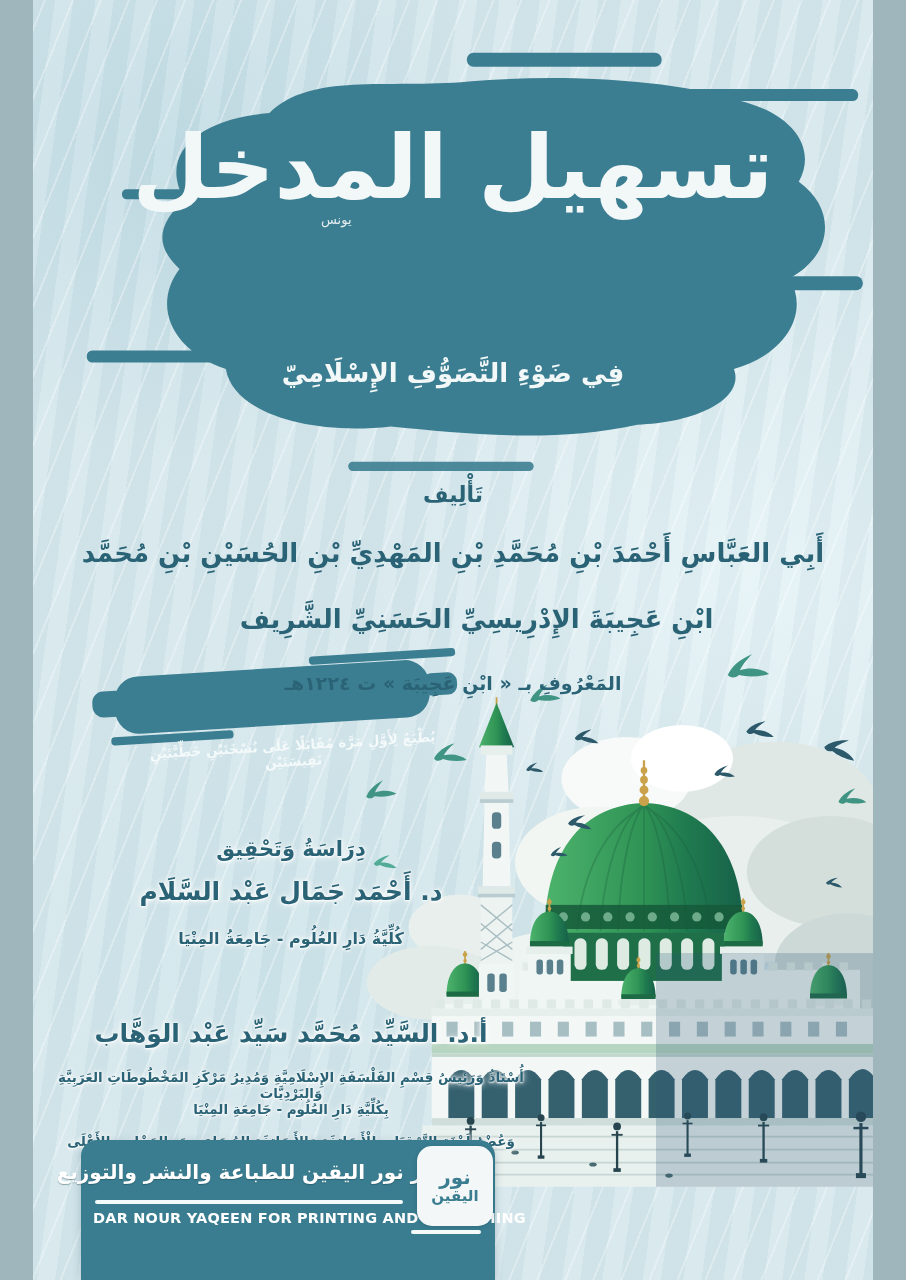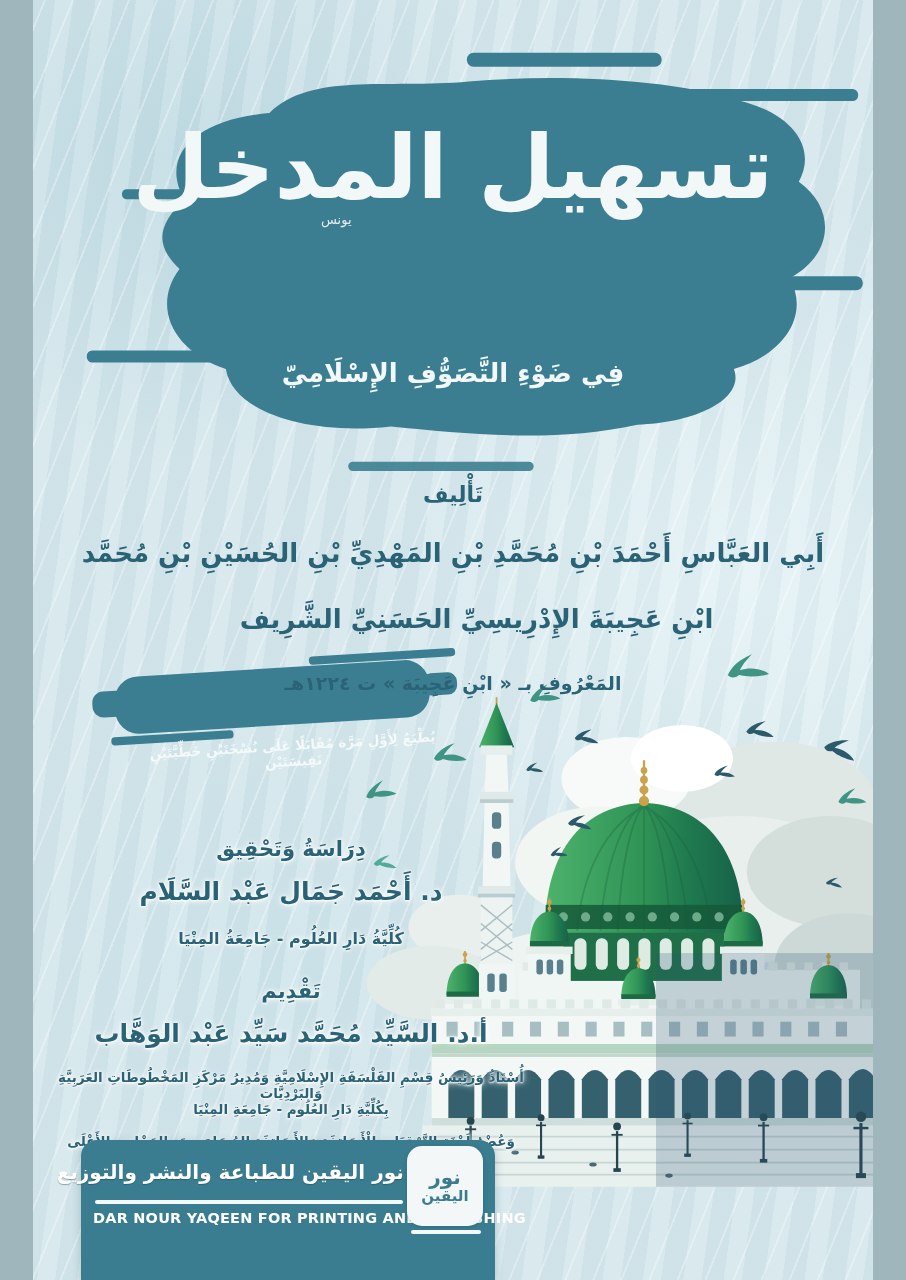--- a/index.html
+++ b/index.html
@@ -51,21 +51,21 @@
     display:flex;align-items:center;justify-content:center;
     color:#fff;font-size:20px;font-weight:bold;white-space:nowrap;
     text-shadow:0 1px 1px rgba(20,60,70,.4);
   }
   .pubstrip .sep{position:absolute;left:14px;top:60px;width:308px;height:4px;background:#f4f9fa;border-radius:2px;}
   .pubstrip .en{
     position:absolute;left:12px;top:70px;width:312px;text-align:center;
     color:#fff;font-size:14.5px;font-weight:bold;letter-spacing:0.2px;white-space:nowrap;
   }
   .publogo{
-    position:absolute;left:374px;top:1146px;width:76px;height:80px;z-index:4;
+    position:absolute;left:384px;top:1146px;width:76px;height:80px;z-index:4;
     background:#f3f7f8;border-radius:15px;
     display:flex;flex-direction:column;align-items:center;justify-content:center;
     color:#3a7d90;box-shadow:0 1px 4px rgba(30,70,85,.3);
   }
   .publogo .l1{font-size:20px;font-weight:bold;direction:rtl;line-height:1;}
   .publogo .l2{font-size:15px;font-weight:bold;direction:rtl;line-height:1.2;}
   .logo-underline{position:absolute;left:378px;top:1230px;width:70px;height:4px;background:#f4f9fa;border-radius:2px;z-index:4;}
 </style>
 </head>
 <body>
@@ -364,21 +364,20 @@
   <div class="txt dark taalif">تَأْلِيف</div>
   <div class="txt dark author2">ابْنِ عَجِيبَةَ الإِدْرِيسِيِّ الحَسَنِيِّ الشَّرِيف</div>
   <div class="txt dark knownas">المَعْرُوفِ بـ « ابْنِ عَجِيبَة » ت ١٢٢٤هـ</div>
 
   <div class="txt ribbon-text">يُطْبَعُ لِأَوَّلِ مَرَّة مُقَابَلًا عَلَى نُسْخَتَيْنِ خَطِّيَّتَيْنِ نَفِيسَتَيْن</div>
 
   <div class="txt dark halo studyhead">دِرَاسَةُ وَتَحْقِيق</div>
   <div class="txt dark halo studyname">د. أَحْمَد جَمَال عَبْد السَّلَام</div>
   <div class="txt dark halo studyaffil">كُلِّيَّةُ دَارِ العُلُوم - جَامِعَةُ المِنْيَا</div>
 
-  <div class="txt dark halo fwhead">تَقْدِيم</div>
   <div class="txt dark halo fwname">أ.د. السَّيِّد مُحَمَّد سَيِّد عَبْد الوَهَّاب</div>
   <div class="txt dark halo fwline2">بِكُلِّيَّةِ دَارِ العُلُوم - جَامِعَةِ المِنْيَا</div>
   <div class="txt dark halo fwline1">أُسْتَاذُ وَرَئِيسُ قِسْمِ الفَلْسَفَةِ الإِسْلَامِيَّةِ وَمُدِيرُ مَرْكَزِ المَخْطُوطَاتِ العَرَبِيَّةِ وَالبَرْدِيَّات</div>
   <div class="txt dark halo fwline3">وَعُضْوُ لَجْنَةِ التَّرْقِيَاتِ لِلْأَسَاتِذَةِ وَالأَسَاتِذَةِ المُسَاعِدِينَ بِالمَجْلِسِ الأَعْلَى لِلْجَامِعَات</div>
 
   <div class="pubstrip">
     <div class="ar">دار نور اليقين للطباعة والنشر والتوزيع</div>
     <div class="sep"></div>
     <div class="en">DAR NOUR YAQEEN FOR PRINTING AND PUBLISHING</div>
   </div>

